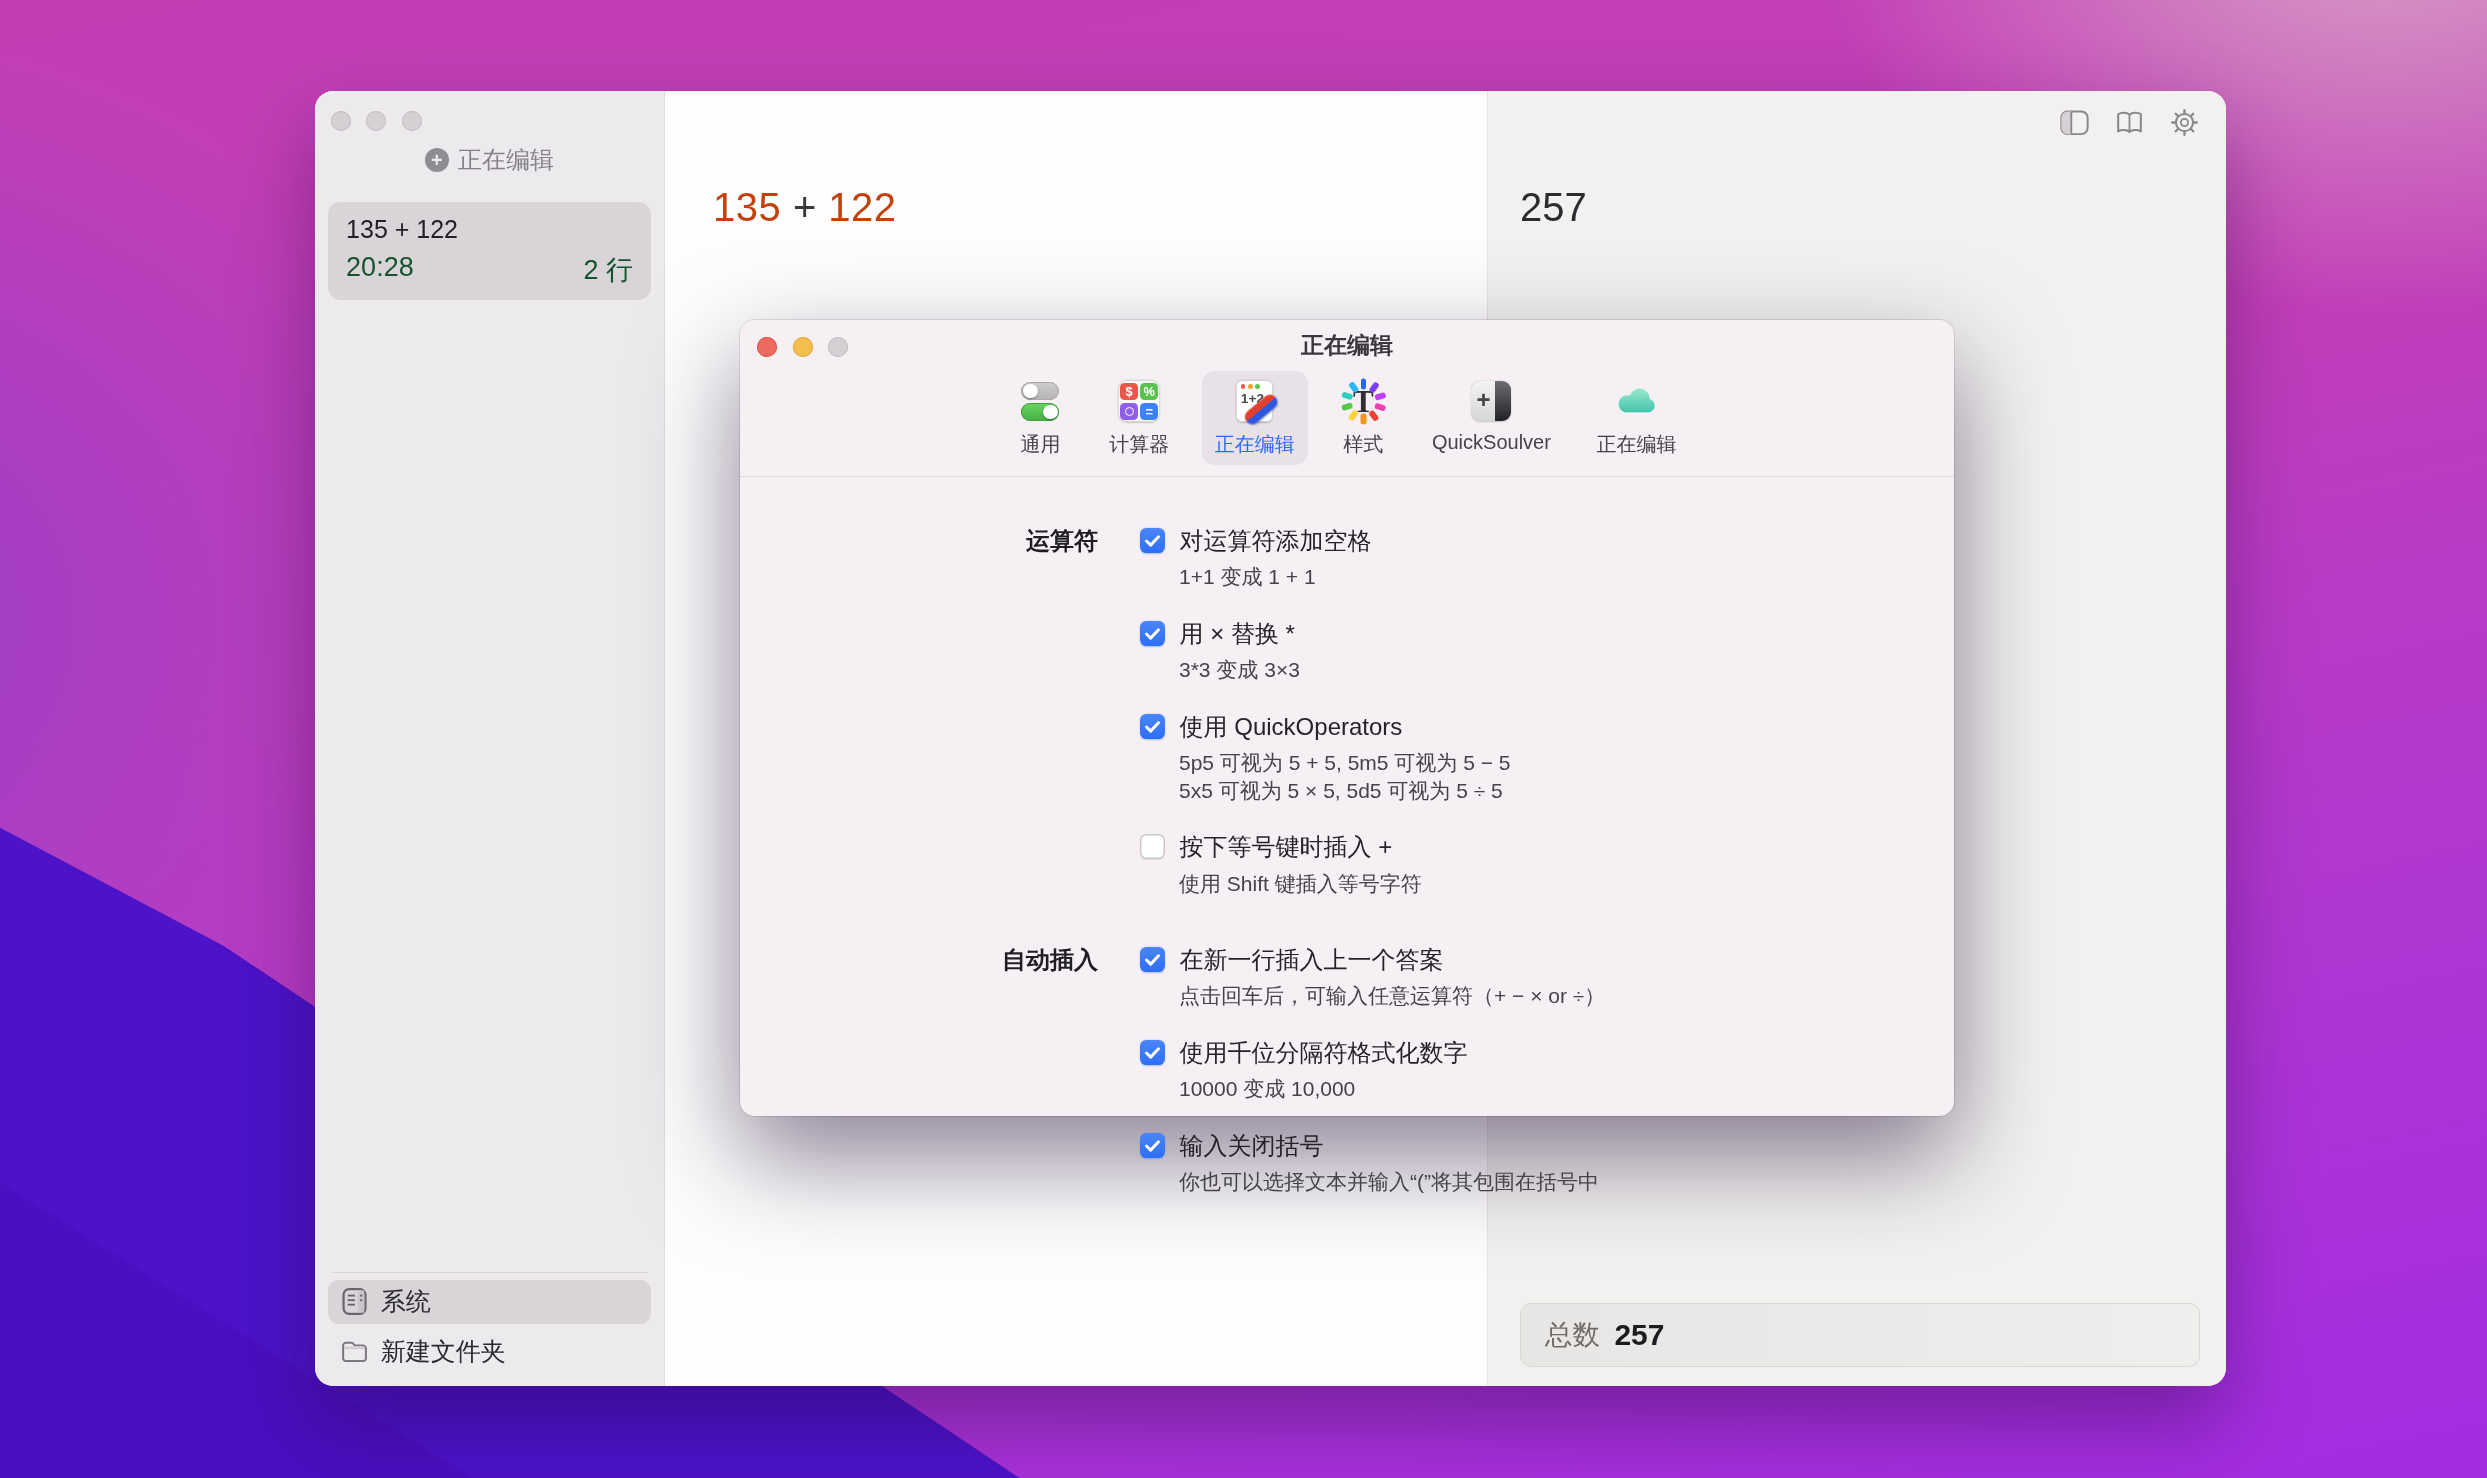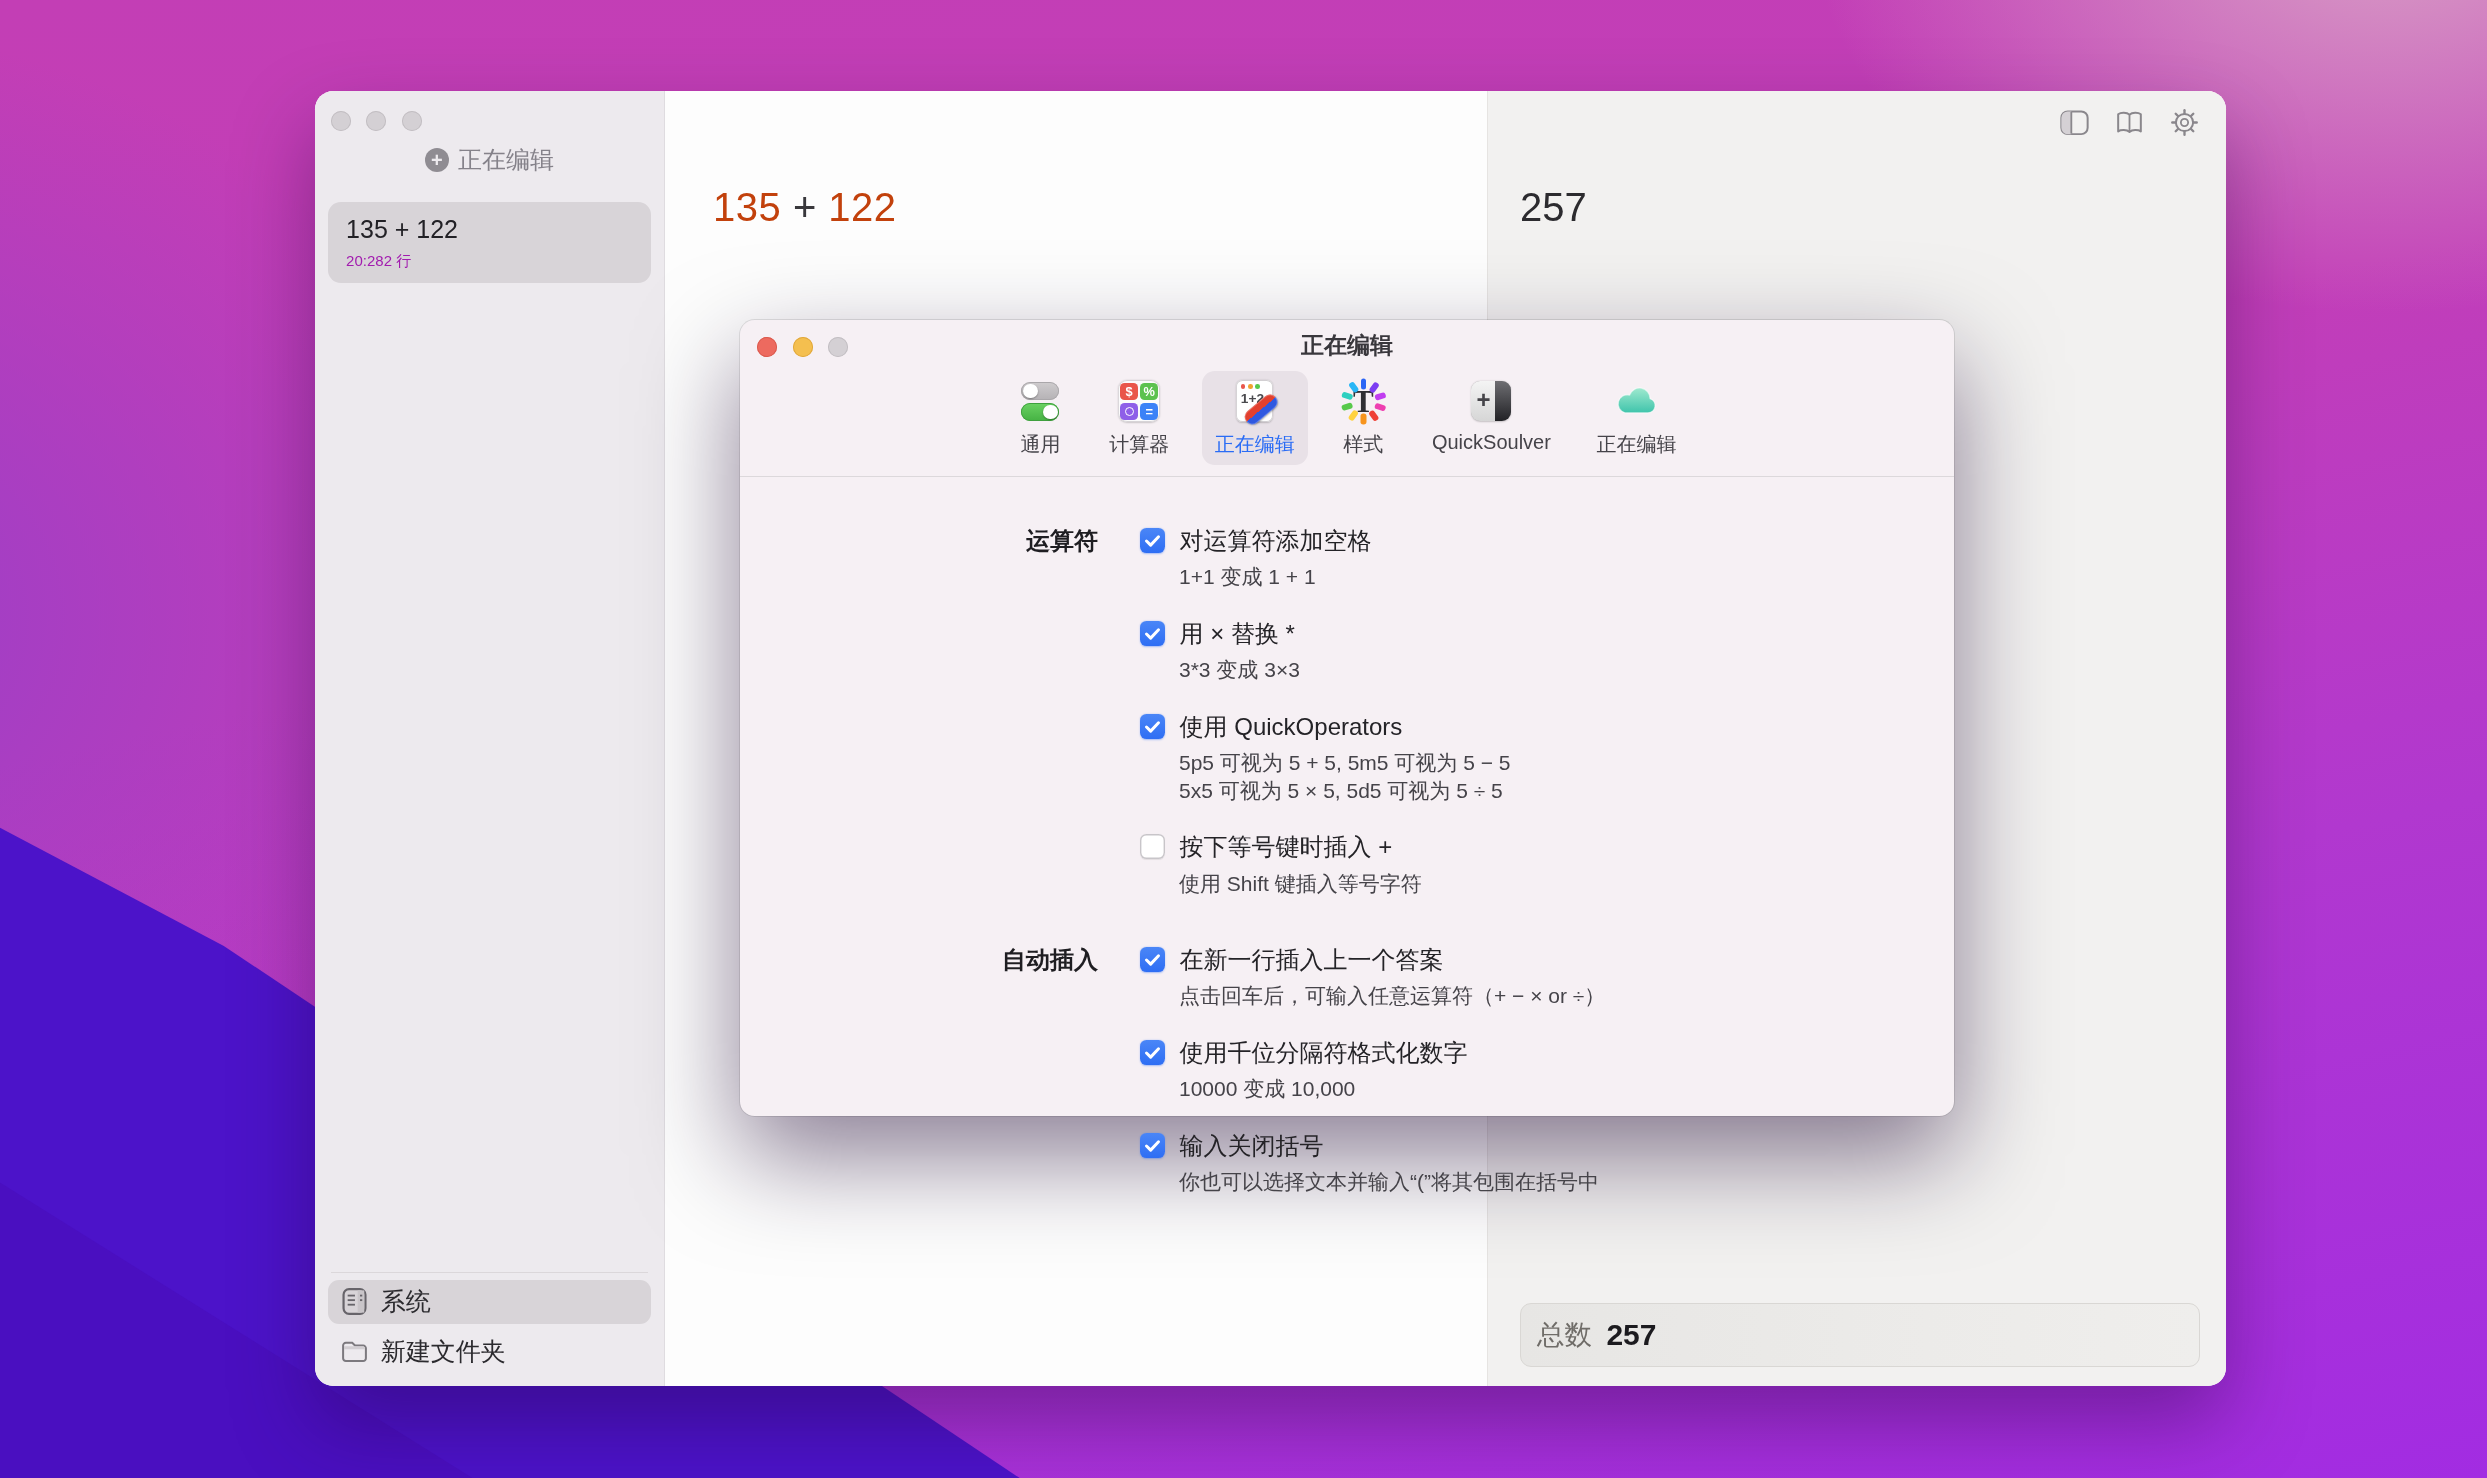--- a/index.html
+++ b/index.html
@@ -30,21 +30,21 @@
 
   .new-worksheet{margin-top:53px;display:flex;justify-content:center;align-items:center;gap:9.1px;
     color:#85828a;font-size:24px;cursor:default;}
   .plus-circle{width:24px;height:24px;border-radius:50%;background:#8f8c92;display:flex;
     align-items:center;justify-content:center;color:#edeaee;font-size:20px;font-weight:700;line-height:1;}
 
   .ws-list{margin:25.6px 12.8px 0 12.8px;}
   .ws-item{padding:13.7px 18.3px 12px 18.3px;border-radius:12.8px;}
   .ws-item.selected{background:#d8d4d8;}
   .ws-title{font-size:25px;color:#222126;}
-  .ws-meta{display:flex;justify-content:flex-start;margin-top:8.2px;font-size:15px;color:#a21caf;}
+  .ws-meta{display:flex;justify-content:space-between;margin-top:8.2px;font-size:27px;color:#14532d;}
   .ws-item + .ws-item{margin-top:7.3px;}
 
   .sidebar-footer{position:absolute;left:12.8px;right:12.8px;bottom:12.8px;}
   .sb-sep{border-top:0.9px solid #dbd7da;margin:0 3.7px 6.4px 3.7px;}
   .sb-item{display:flex;align-items:center;gap:11px;height:44px;border-radius:11px;padding:0 11px;
     font-size:25px;color:#2b2a2e;}
   .sb-item.selected{background:#d8d4d8;}
   .sb-item + .sb-item{margin-top:5.5px;align-items:center;}
   .sb-icon{width:31px;height:31px;flex:0 0 auto;display:flex;align-items:center;justify-content:center;}
 
@@ -55,21 +55,21 @@
 
   .answers{position:absolute;left:1172px;top:0;bottom:0;right:0;background:#f2f1f0;
     border-left:0.9px solid #e6e4e2;border-radius:0 18.3px 18.3px 0;}
   .answer-val{position:absolute;left:32px;top:94px;font-size:40px;color:#2c2b2f;}
 
   .win-tools{position:absolute;top:16.4px;right:25.6px;display:flex;gap:24px;}
   .win-tool{width:31px;height:31px;display:flex;align-items:center;justify-content:center;}
 
   .total-box{position:absolute;left:32px;right:26.5px;bottom:19px;height:64px;border-radius:11px;
     background:linear-gradient(90deg,#e7e6e4 0%,#ecebe9 60%,#efeeec 100%);
-    border:0.9px solid #d9d7d4;display:flex;align-items:center;padding:0 16px;box-sizing:border-box;gap:14.6px;}
+    border:0.9px solid #d9d7d4;display:flex;align-items:center;padding:0 24px;box-sizing:border-box;gap:14.6px;}
   .total-label{font-size:27.4px;color:#6f6c68;}
   .total-value{font-size:30px;font-weight:700;color:#1c1b1f;}
 
   
   .dialog{position:absolute;left:740px;top:320px;width:1214px;height:796px;background:#f6f0f4;
     border-radius:14.6px;box-shadow:0 0 0 0.9px rgba(0,0,0,.10), 0 41px 101px rgba(25,0,45,.5);}
   .dlg-titlebar{position:relative;height:51px;}
   .dlg-traffic{position:absolute;top:17.4px;left:17.4px;display:flex;gap:15.5px;}
   .dlg-title{text-align:center;line-height:51px;font-size:23px;font-weight:700;color:#39373c;}
 

